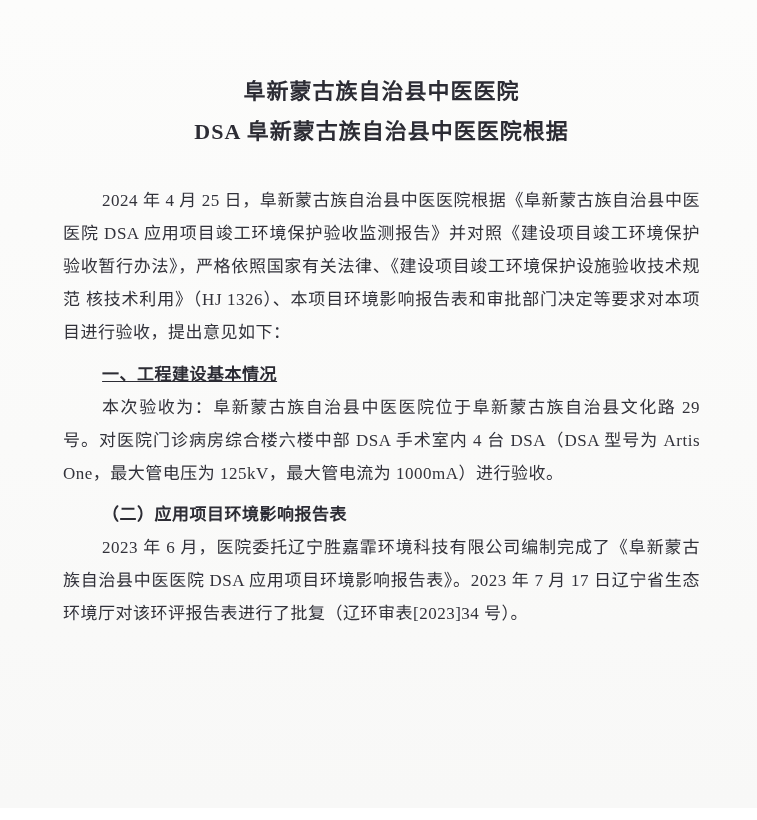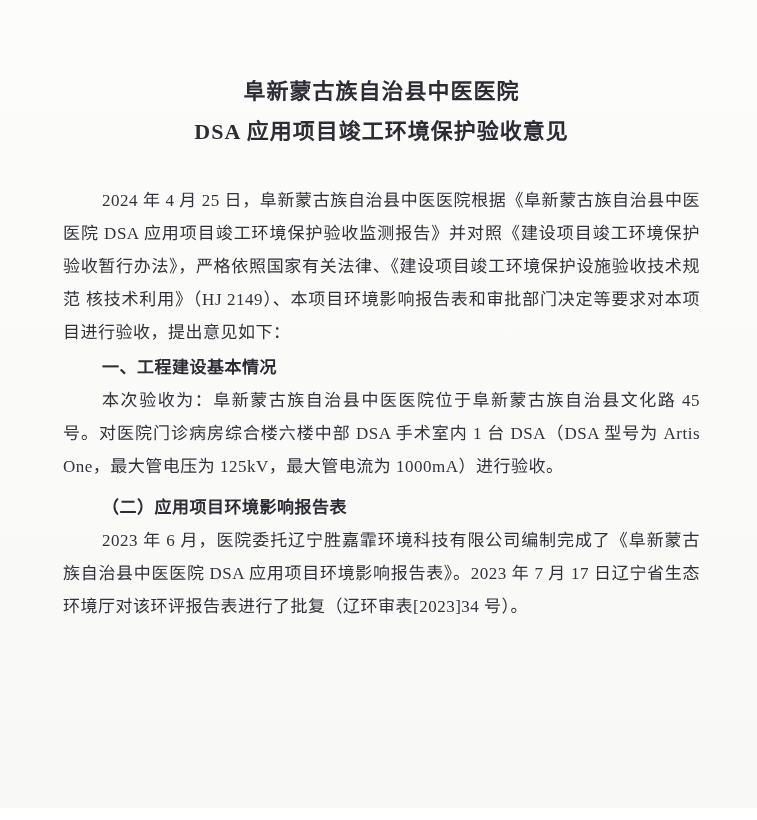--- a/index.html
+++ b/index.html
@@ -41,41 +41,42 @@
   .heading {
     margin: 0;
     font-size: 17px;
     line-height: 33px;
     font-weight: bold;
     text-indent: 2.3em;
     letter-spacing: 0.5px;
     color: #2c2c34;
   }
   .heading.major {
-    margin-top: 2px;
+    margin-top: 9px;
+    text-decoration: underline;
   }
   .heading.spaced {
     margin-top: 8px;
   }
 </style>
 </head>
 <body>
 
 <div class="page">
 
   <h1 class="doc-title">
     <span class="title-line">阜新蒙古族自治县中医医院</span>
-    <span class="title-line">DSA 应用项目竣工环境保护验收意见</span>
+    <span class="title-line">DSA 阜新蒙古族自治县中医医院根据</span>
   </h1>
 
-  <p class="para">2024 年 4 月 25 日，阜新蒙古族自治县中医医院根据《阜新蒙古族自治县中医医院 DSA 应用项目竣工环境保护验收监测报告》并对照《建设项目竣工环境保护验收暂行办法》，严格依照国家有关法律、《建设项目竣工环境保护设施验收技术规范 核技术利用》（HJ 2149）、本项目环境影响报告表和审批部门决定等要求对本项目进行验收，提出意见如下：</p>
+  <p class="para">2024 年 4 月 25 日，阜新蒙古族自治县中医医院根据《阜新蒙古族自治县中医医院 DSA 应用项目竣工环境保护验收监测报告》并对照《建设项目竣工环境保护验收暂行办法》，严格依照国家有关法律、《建设项目竣工环境保护设施验收技术规范 核技术利用》（HJ 1326）、本项目环境影响报告表和审批部门决定等要求对本项目进行验收，提出意见如下：</p>
 
   <h2 class="heading major">一、工程建设基本情况</h2>
 
 
 
-  <p class="para">本次验收为：阜新蒙古族自治县中医医院位于阜新蒙古族自治县文化路 45 号。对医院门诊病房综合楼六楼中部 DSA 手术室内 1 台 DSA（DSA 型号为 Artis One，最大管电压为 125kV，最大管电流为 1000mA）进行验收。</p>
+  <p class="para">本次验收为：阜新蒙古族自治县中医医院位于阜新蒙古族自治县文化路 29 号。对医院门诊病房综合楼六楼中部 DSA 手术室内 4 台 DSA（DSA 型号为 Artis One，最大管电压为 125kV，最大管电流为 1000mA）进行验收。</p>
 
   <h3 class="heading spaced">（二）应用项目环境影响报告表</h3>
 
   <p class="para">2023 年 6 月，医院委托辽宁胜嘉霏环境科技有限公司编制完成了《阜新蒙古族自治县中医医院 DSA 应用项目环境影响报告表》。2023 年 7 月 17 日辽宁省生态环境厅对该环评报告表进行了批复（辽环审表[2023]34 号）。</p>
 
 </div>
 
 </body></html>

